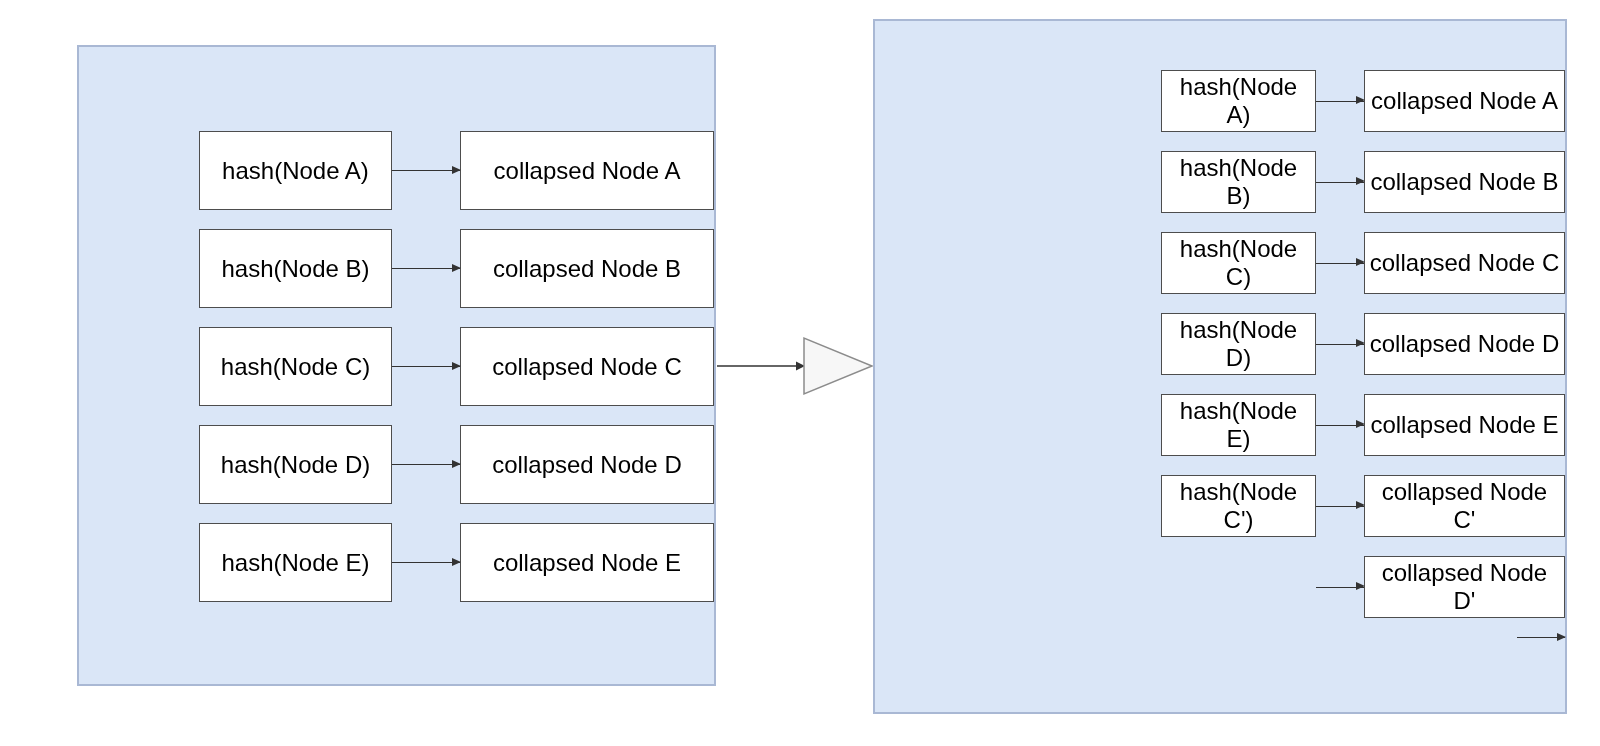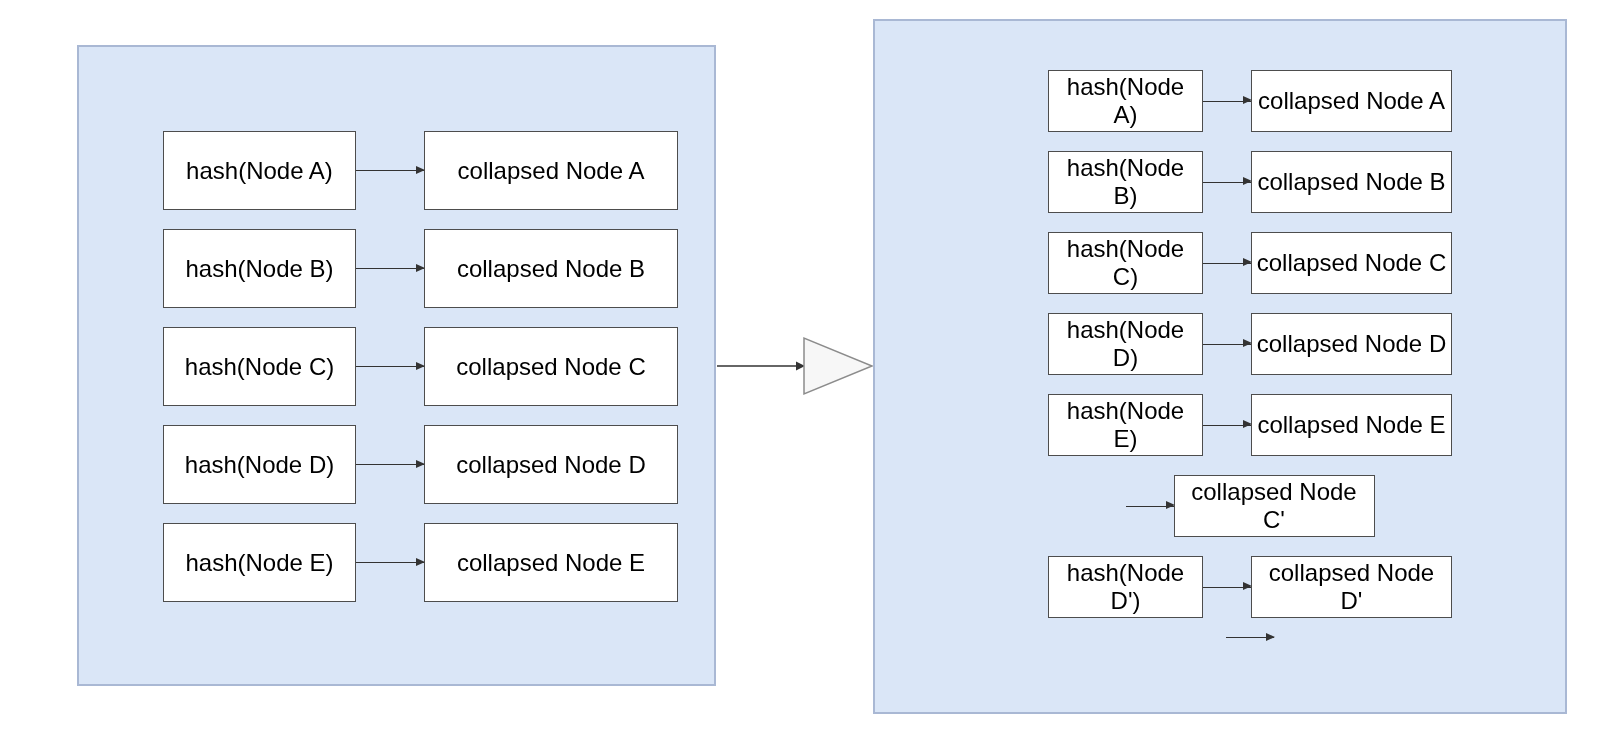--- a/index.html
+++ b/index.html
@@ -15,21 +15,21 @@
     font-family: "Liberation Sans", sans-serif;
     overflow: hidden;
   }
   .panel {
     position: absolute;
     box-sizing: border-box;
     background: var(--panel-fill, #dae6f7);
     border: 2px solid var(--panel-border, #a9b8d4);
     display: flex;
     flex-direction: column;
-    align-items: center;
+    align-items: flex-end;
   }
   .panel-left {
     left: 77px;
     top: 45px;
     width: 639px;
     height: 641px;
     padding: 84px 0 0 48px;
     gap: 19px;
   }
   .panel-right {
@@ -212,30 +212,30 @@
     <div class="box hash-box">
       <span>hash(Node E)</span>
     </div>
     <div class="arrow"></div>
     <div class="box collapsed-box">
       <span>collapsed Node E</span>
     </div>
   </div>
 
   <div class="row">
+    <div class="box hash-box">
+      <span>hash(Node C')</span>
+    </div>
     <div class="arrow"></div>
     <div class="box collapsed-box">
       <span>collapsed Node C'</span>
     </div>
   </div>
 
   <div class="row">
-    <div class="box hash-box">
-      <span>hash(Node D')</span>
-    </div>
     <div class="arrow"></div>
     <div class="box collapsed-box">
       <span>collapsed Node D'</span>
     </div>
   </div>
 
   <div class="row">
     <div class="arrow"></div>
   </div>
 </section>

